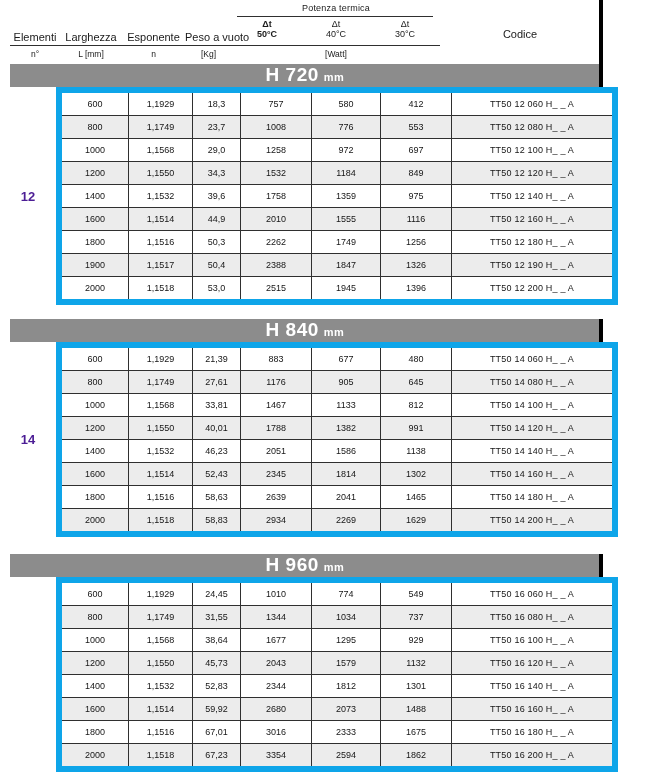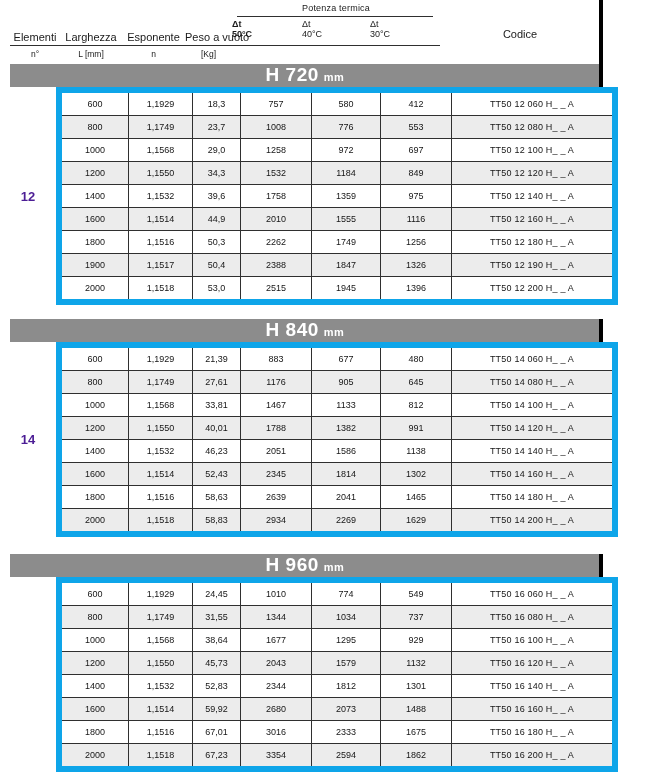--- a/index.html
+++ b/index.html
@@ -5,21 +5,21 @@
   html,body{margin:0;padding:0;background:#ffffff;}
   body{width:651px;height:775px;font-family:"Liberation Sans",sans-serif;color:#1a1a1a;
        -webkit-font-smoothing:antialiased;}
   #page{position:relative;width:651px;height:775px;background:#fff;overflow:hidden;}
 
   
   .hdr{position:relative;height:64px;}
   .hdr .pt{position:absolute;left:232px;width:208px;top:3px;text-align:center;
            font-size:9px;letter-spacing:.2px;}
   .hdr .pt-line{position:absolute;left:237px;width:196px;top:16px;border-top:1px solid #2f2f2f;}
-  .dt{position:absolute;top:19px;font-size:9px;line-height:10px;}
+  .dt{position:absolute;top:19px;text-align:center;font-size:9px;line-height:10px;}
   .dt span{display:block;}
   .dt.dt50{left:232px;width:70px;font-weight:bold;}
   .dt.dt40{left:302px;width:68px;}
   .dt.dt30{left:370px;width:70px;}
   .lh1{position:absolute;top:31px;font-size:11px;text-align:center;white-space:nowrap;}
   .lh2{position:absolute;top:49px;font-size:8.5px;text-align:center;white-space:nowrap;}
   .col-elementi{left:10px;width:50px;}
   .col-larghezza{left:60px;width:62px;}
   .col-esponente{left:122px;width:63px;}
   .col-peso{left:185px;width:47px;}
@@ -75,20 +75,21 @@
     <div class="lh1 col-larghezza">Larghezza</div>
     <div class="lh1 col-esponente">Esponente</div>
     <div class="lh1 col-peso">Peso a vuoto</div>
 
     <div class="rule"></div>
 
     <div class="lh2 col-elementi">n°</div>
     <div class="lh2 col-larghezza">L [mm]</div>
     <div class="lh2 col-esponente">n</div>
     <div class="lh2 col-peso">[Kg]</div>
+    <div class="lh2 col-watt">[Watt]</div>
 
     <div class="codice">Codice</div>
     <div class="edge-line"></div>
   </div>
 
   <div id="sections">
       <section class="sec0">
         <div class="banner">
           <span class="bt">H 720</span>
           <span class="bu">mm</span>

